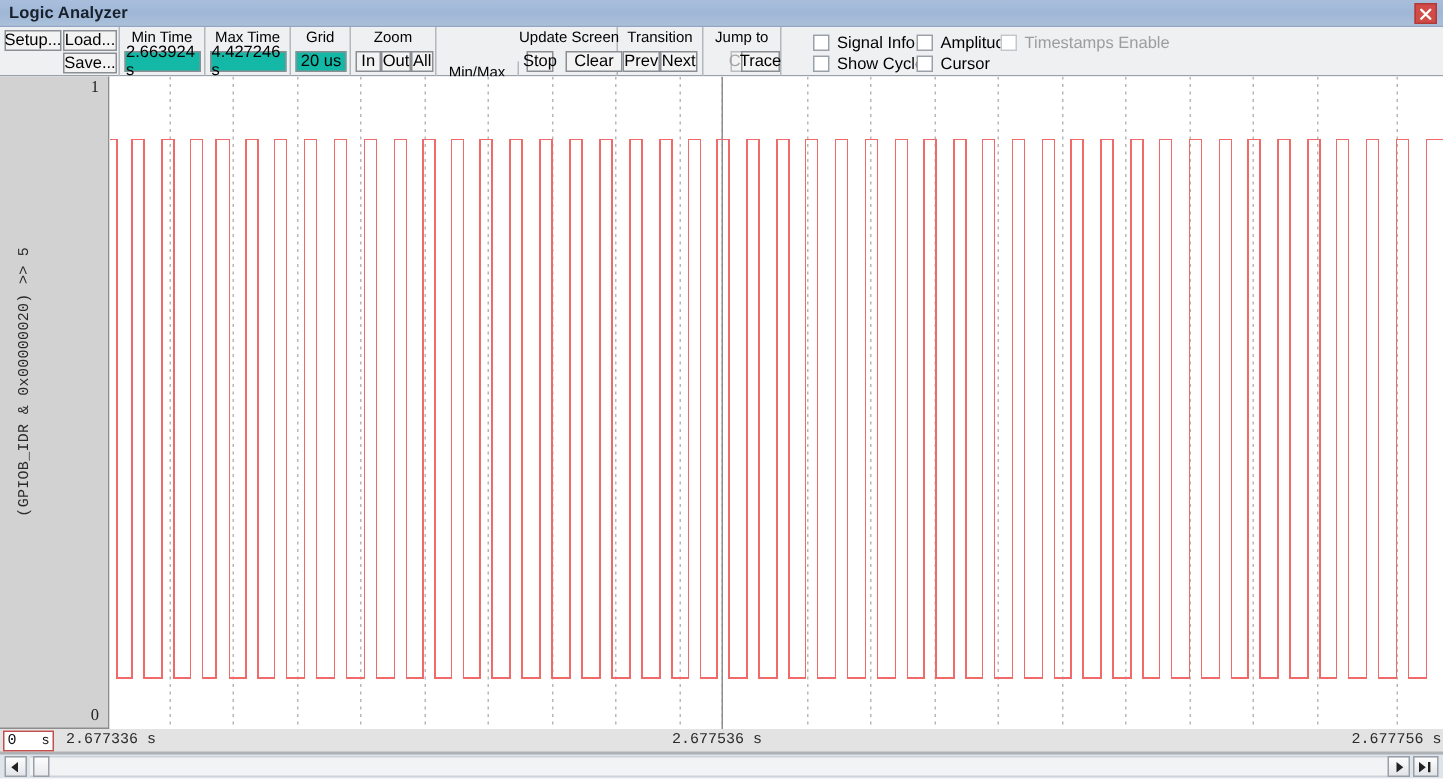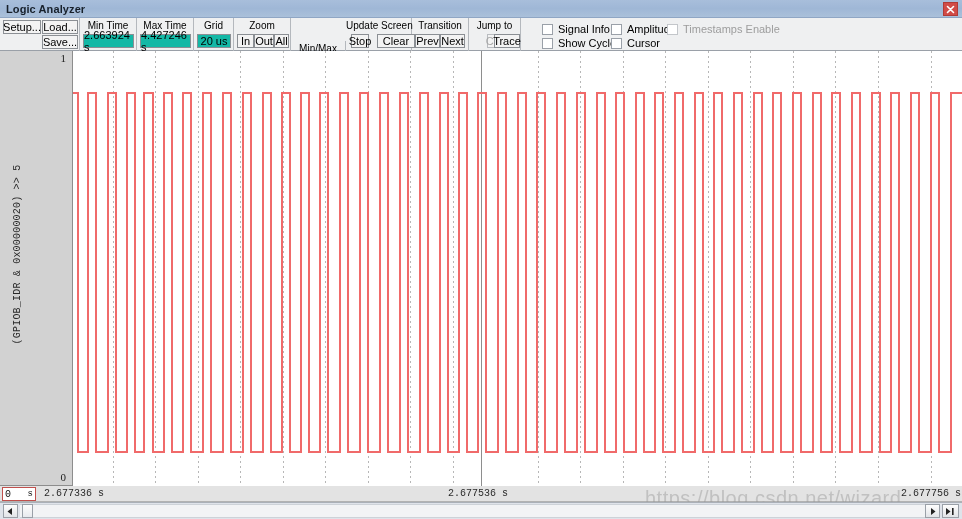--- a/index.html
+++ b/index.html
@@ -74,21 +74,21 @@
   .btn.disabled { color: #a6a6a6; border-color: #b9bcc0; cursor: default; margin-left: 17px; }
   .field {
     position: absolute;
     background: #14b8a6;
     border: 1px solid #8b8f94;
     font-size: 11px;
     color: #000;
     display: flex; align-items: center; justify-content: center;
     cursor: text;
   }
-  .cbrow { position: absolute; display: flex; align-items: flex-end; padding-left: 16px; }
+  .cbrow { position: absolute; display: flex; align-items: flex-start; padding-left: 16px; }
   .cbox {
     width: 11px; height: 11px;
     border: 1px solid #9aa0a8;
     background: #fff;
     display: inline-block;
     margin-right: 5px;
     cursor: pointer;
   }
   .cblabel { font-size: 11px; color: #000; white-space: nowrap; }
   .cblabel.dim { color: #9d9d9d; }
@@ -334,21 +334,20 @@
   <div class="timebar">
     <div class="zoomfield">
       <span>0</span>
       <span class="unit">s</span>
     </div>
     <div class="tlabel" style="left:44px;">2.677336 s</div>
     <div class="tlabel" style="left:448px;">2.677536 s</div>
     <div class="tlabel" style="left:901px;">2.677756 s</div>
   </div>
 
-  <div class="watermark">https://blog.csdn.net/wizard</div>
 
   <div class="scrollbar">
     <div class="sb-arrow" style="left:3px;">
       <svg width="7" height="7" viewBox="0 0 7 7" aria-hidden="true">
           <path d="M5 0 L5 7 L0.5 3.5 Z" fill="#222"></path>
         </svg>
     </div>
     <div class="sb-track" style="left:20px; width:920px;"></div>
     <div class="sb-thumb" style="left:22px; width:11px;"></div>
     <div class="sb-arrow" style="left:925px;">

